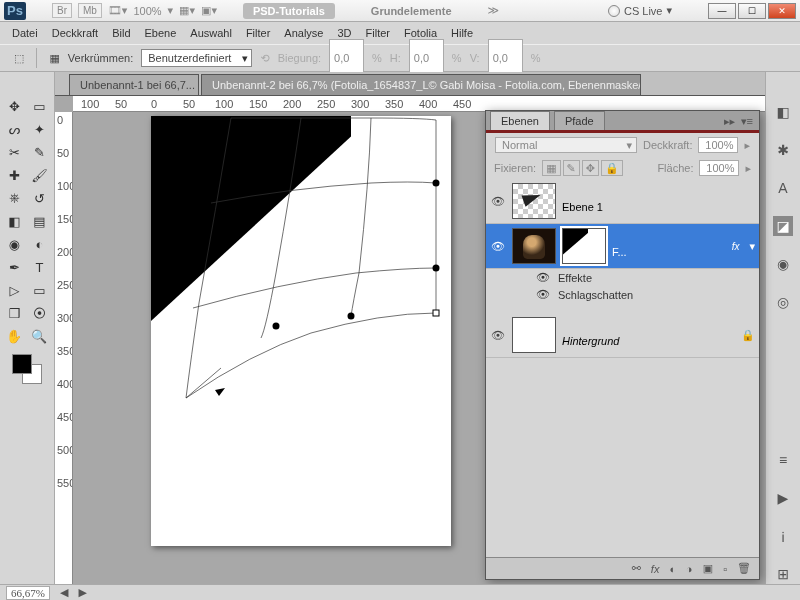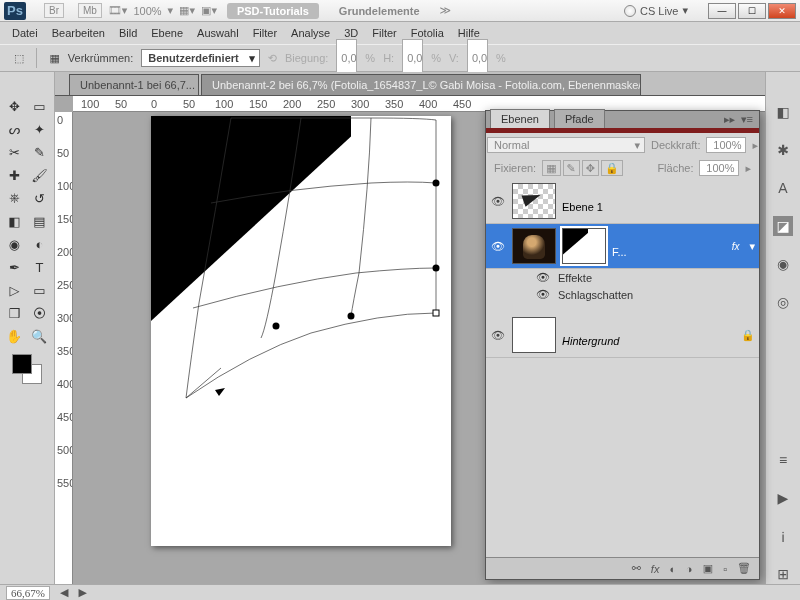--- a/index.html
+++ b/index.html
@@ -1,35 +1,35 @@
 <!DOCTYPE html>
 <html><head>
 <meta charset="utf-8">
 <style>
 * { margin: 0; padding: 0; box-sizing: border-box; font-family: "Segoe UI", Tahoma, sans-serif; font-size: 11px; }
 body { background: #d6d6d6; width: 800px; height: 600px; overflow: hidden; position: relative; }
-.titlebar { height: 22px; background: linear-gradient(#f8f8f8, #e8e8e8); border-bottom: 1px solid #aaa; display: flex; align-items: center; padding: 0 4px; gap: 10px; }
+.titlebar { height: 22px; background: linear-gradient(#f8f8f8, #e8e8e8); border-bottom: 1px solid #aaa; display: flex; align-items: center; padding: 0 4px; gap: 26px; }
 .ps-badge { width: 22px; height: 18px; background: #1a3a5a; color: #8bb5d5; font-weight: bold; font-size: 13px; display: flex; align-items: center; justify-content: center; border-radius: 2px; }
 .tb-group { display: flex; gap: 6px; align-items: center; color: #888; }
-.tb-btn { padding: 1px 4px; border: 1px solid #bbb; background: #f0f0f0; color: #888; font-size: 10px; margin-left: 8px; }
+.tb-btn { padding: 1px 4px; border: 1px solid #bbb; background: #f0f0f0; color: #888; font-size: 10px; }
 .zoom-val { color: #888; }
 .pill { padding: 2px 10px; border-radius: 3px; font-weight: bold; color: #888; }
 .pill.active { background: #bbb; color: #fff; }
 .cslive { margin-left: auto; display: flex; align-items: center; gap: 4px; color: #555; }
 .cslive .dot { width: 12px; height: 12px; border: 1px solid #888; border-radius: 50%; background: radial-gradient(#fff,#ddd); }
 .window-controls { display: flex; gap: 2px; margin-left: 10px; }
 .window-controls div { width: 28px; height: 16px; border: 1px solid #888; background: linear-gradient(#fafafa,#ddd); display:flex;align-items:center;justify-content:center;font-size:9px; }
 .window-controls .close { background: linear-gradient(#f08870,#d04520); color:#fff; }
 .menubar { height: 22px; display: flex; align-items: center; padding-left: 12px; gap: 14px; color: #333; }
 .menubar span { cursor: pointer; }
 .options-bar { height: 28px; background: #d6d6d6; border-top: 1px solid #eee; border-bottom: 1px solid #aaa; display: flex; align-items: center; padding: 0 14px; gap: 8px; color: #444; }
 .options-bar .sep { width: 1px; height: 20px; background: #aaa; margin: 0 4px; }
-.warp-select { background: #fff; border: 1px solid #888; padding: 2px 20px 2px 6px; position: relative; font-weight: bold; }
+.warp-select { background: #fff; border: 1px solid #888; padding: 2px 20px 2px 6px; position: relative; }
 .warp-select::after { content: "▾"; position: absolute; right: 4px; color: #333; }
-.num-field { background: #fff; border: 1px solid #aaa; padding: 12px 4px; width: 21px; color: #888; }
+.num-field { background: #fff; border: 1px solid #aaa; padding: 12px 4px; width: 35px; color: #888; }
 .disabled { color: #aaa; }
 .workspace { position: absolute; top: 72px; left: 0; right: 0; bottom: 16px; display: flex; }
 .tools { width: 55px; background: #d6d6d6; border-right: 1px solid #aaa; display: flex; flex-direction: column; align-items: center; padding-top: 24px; }
 .tool-grid { display: grid; grid-template-columns: 22px 22px; gap: 3px; }
 .tool { width: 22px; height: 20px; background: #d6d6d6; border: 1px solid transparent; display:flex;align-items:center;justify-content:center;font-size:13px;color:#333; }
 .swatches { margin-top: 8px; position: relative; width: 30px; height: 30px; }
 .swatch-fg { position: absolute; width: 20px; height: 20px; background: #000; border: 1px solid #888; top: 0; left: 0; }
 .swatch-bg { position: absolute; width: 20px; height: 20px; background: #fff; border: 1px solid #888; bottom: 0; right: 0; }
 .doc-area { flex: 1; background: #a8a8a8; position: relative; overflow: hidden; }
 .doc-tabs { height: 24px; background: #c0c0c0; display: flex; align-items: flex-end; padding-left: 14px; border-bottom: 1px solid #555;}
@@ -39,25 +39,25 @@
 .ruler-h span { position: absolute; top: 2px; }
 .ruler-v { position: absolute; left: 0; top: 40px; width: 18px; bottom: 0; background: #fff; border-right: 1px solid #888; font-size:8px; color:#555; overflow:hidden;}
 .ruler-v span { position: absolute; left: 2px; writing-mode: horizontal-tb; }
 .canvas-bg { position: absolute; left: 18px; top: 40px; right: 0; bottom: 0; background: #a8a8a8; }
 .page { position: absolute; left: 78px; top: 4px; width: 300px; height: 430px; background: #fff; box-shadow: 2px 2px 6px rgba(0,0,0,0.5); }
 .blackshape { position: absolute; left: 0; top: 0; width: 200px; height: 205px; background:#000; clip-path: polygon(0 0, 100% 0, 100% 10%, 0 100%); }
 .warp-overlay { position: absolute; left: 30px; top: -8px; width: 290px; height: 300px; pointer-events: none; }
 .right-panels { width: 35px; background: #d6d6d6; border-left: 1px solid #aaa; display:flex;flex-direction:column;align-items:center;gap:18px;padding-top:30px; }
 .rp-icon { width: 20px; height: 20px; color:#555; display:flex;align-items:center;justify-content:center;font-size:14px; }
 .layers-panel { position: absolute; top: 110px; right: 40px; width: 275px; height: 470px; background: #d6d6d6; border: 1px solid #555; box-shadow: 2px 2px 10px rgba(0,0,0,0.4); display:flex;flex-direction:column; }
-.panel-tabs { height: 22px; background: #a0a0a0; display: flex; align-items: flex-end; border-bottom:5px solid #7f1d1d;}
+.panel-tabs { height: 22px; background: #a0a0a0; display: flex; align-items: flex-end; border-bottom:3px solid #7f1d1d;}
 .ptab { padding: 3px 10px; background: #d6d6d6; margin-left: 4px; border:1px solid #777;border-bottom:none; font-size:11px;color:#333;}
 .ptab.inactive { background:#b0b0b0;}
 .ptab-icons { margin-left:auto;padding:2px 6px;color:#555;display:flex;gap:6px;font-size:10px;}
-.panel-opts { padding: 4px 1px; display:flex;align-items:center;gap:6px;color:#888;}
+.panel-opts { padding: 4px 9px; display:flex;align-items:center;gap:6px;color:#888;}
 .blend-select { background:#eee;border:1px solid #aaa;padding:1px 20px 1px 6px;flex:1;color:#888;position:relative;}
 .blend-select::after{content:"▾";position:absolute;right:4px;}
 .opacity-box { background:#fff;border:1px solid #aaa;padding:1px 4px;width:40px;text-align:right;}
 .panel-lock { padding: 3px 8px; display:flex;align-items:center;gap:6px;color:#888;font-size:10px;}
 .lock-icons span { border:1px solid #aaa;padding:1px 3px;margin-right:2px;}
 .layer-list { flex:1; background:#d6d6d6; overflow:auto;}
 .layer-row { display:flex;align-items:center;padding:4px 4px;border-bottom:1px solid #bbb;gap:6px;min-height:44px;}
 .layer-row.selected { background:#3b7dd8;color:#fff;}
 .eye { width:16px;text-align:center;color:#444;}
 .layer-row.selected .eye{color:#fff;}
@@ -99,21 +99,21 @@
   </div>
   <div class="window-controls">
     <div>—</div>
     <div>☐</div>
     <div class="close">✕</div>
   </div>
 </div>
 
 <div class="menubar">
   <span>Datei</span>
-  <span>Bearbeiten</span>
+  <span>Deckkraft</span>
   <span>Bild</span>
   <span>Ebene</span>
   <span>Auswahl</span>
   <span>Filter</span>
   <span>Analyse</span>
   <span>3D</span>
   <span>Filter</span>
   <span>Fotolia</span>
   <span>Hilfe</span>
 </div>

